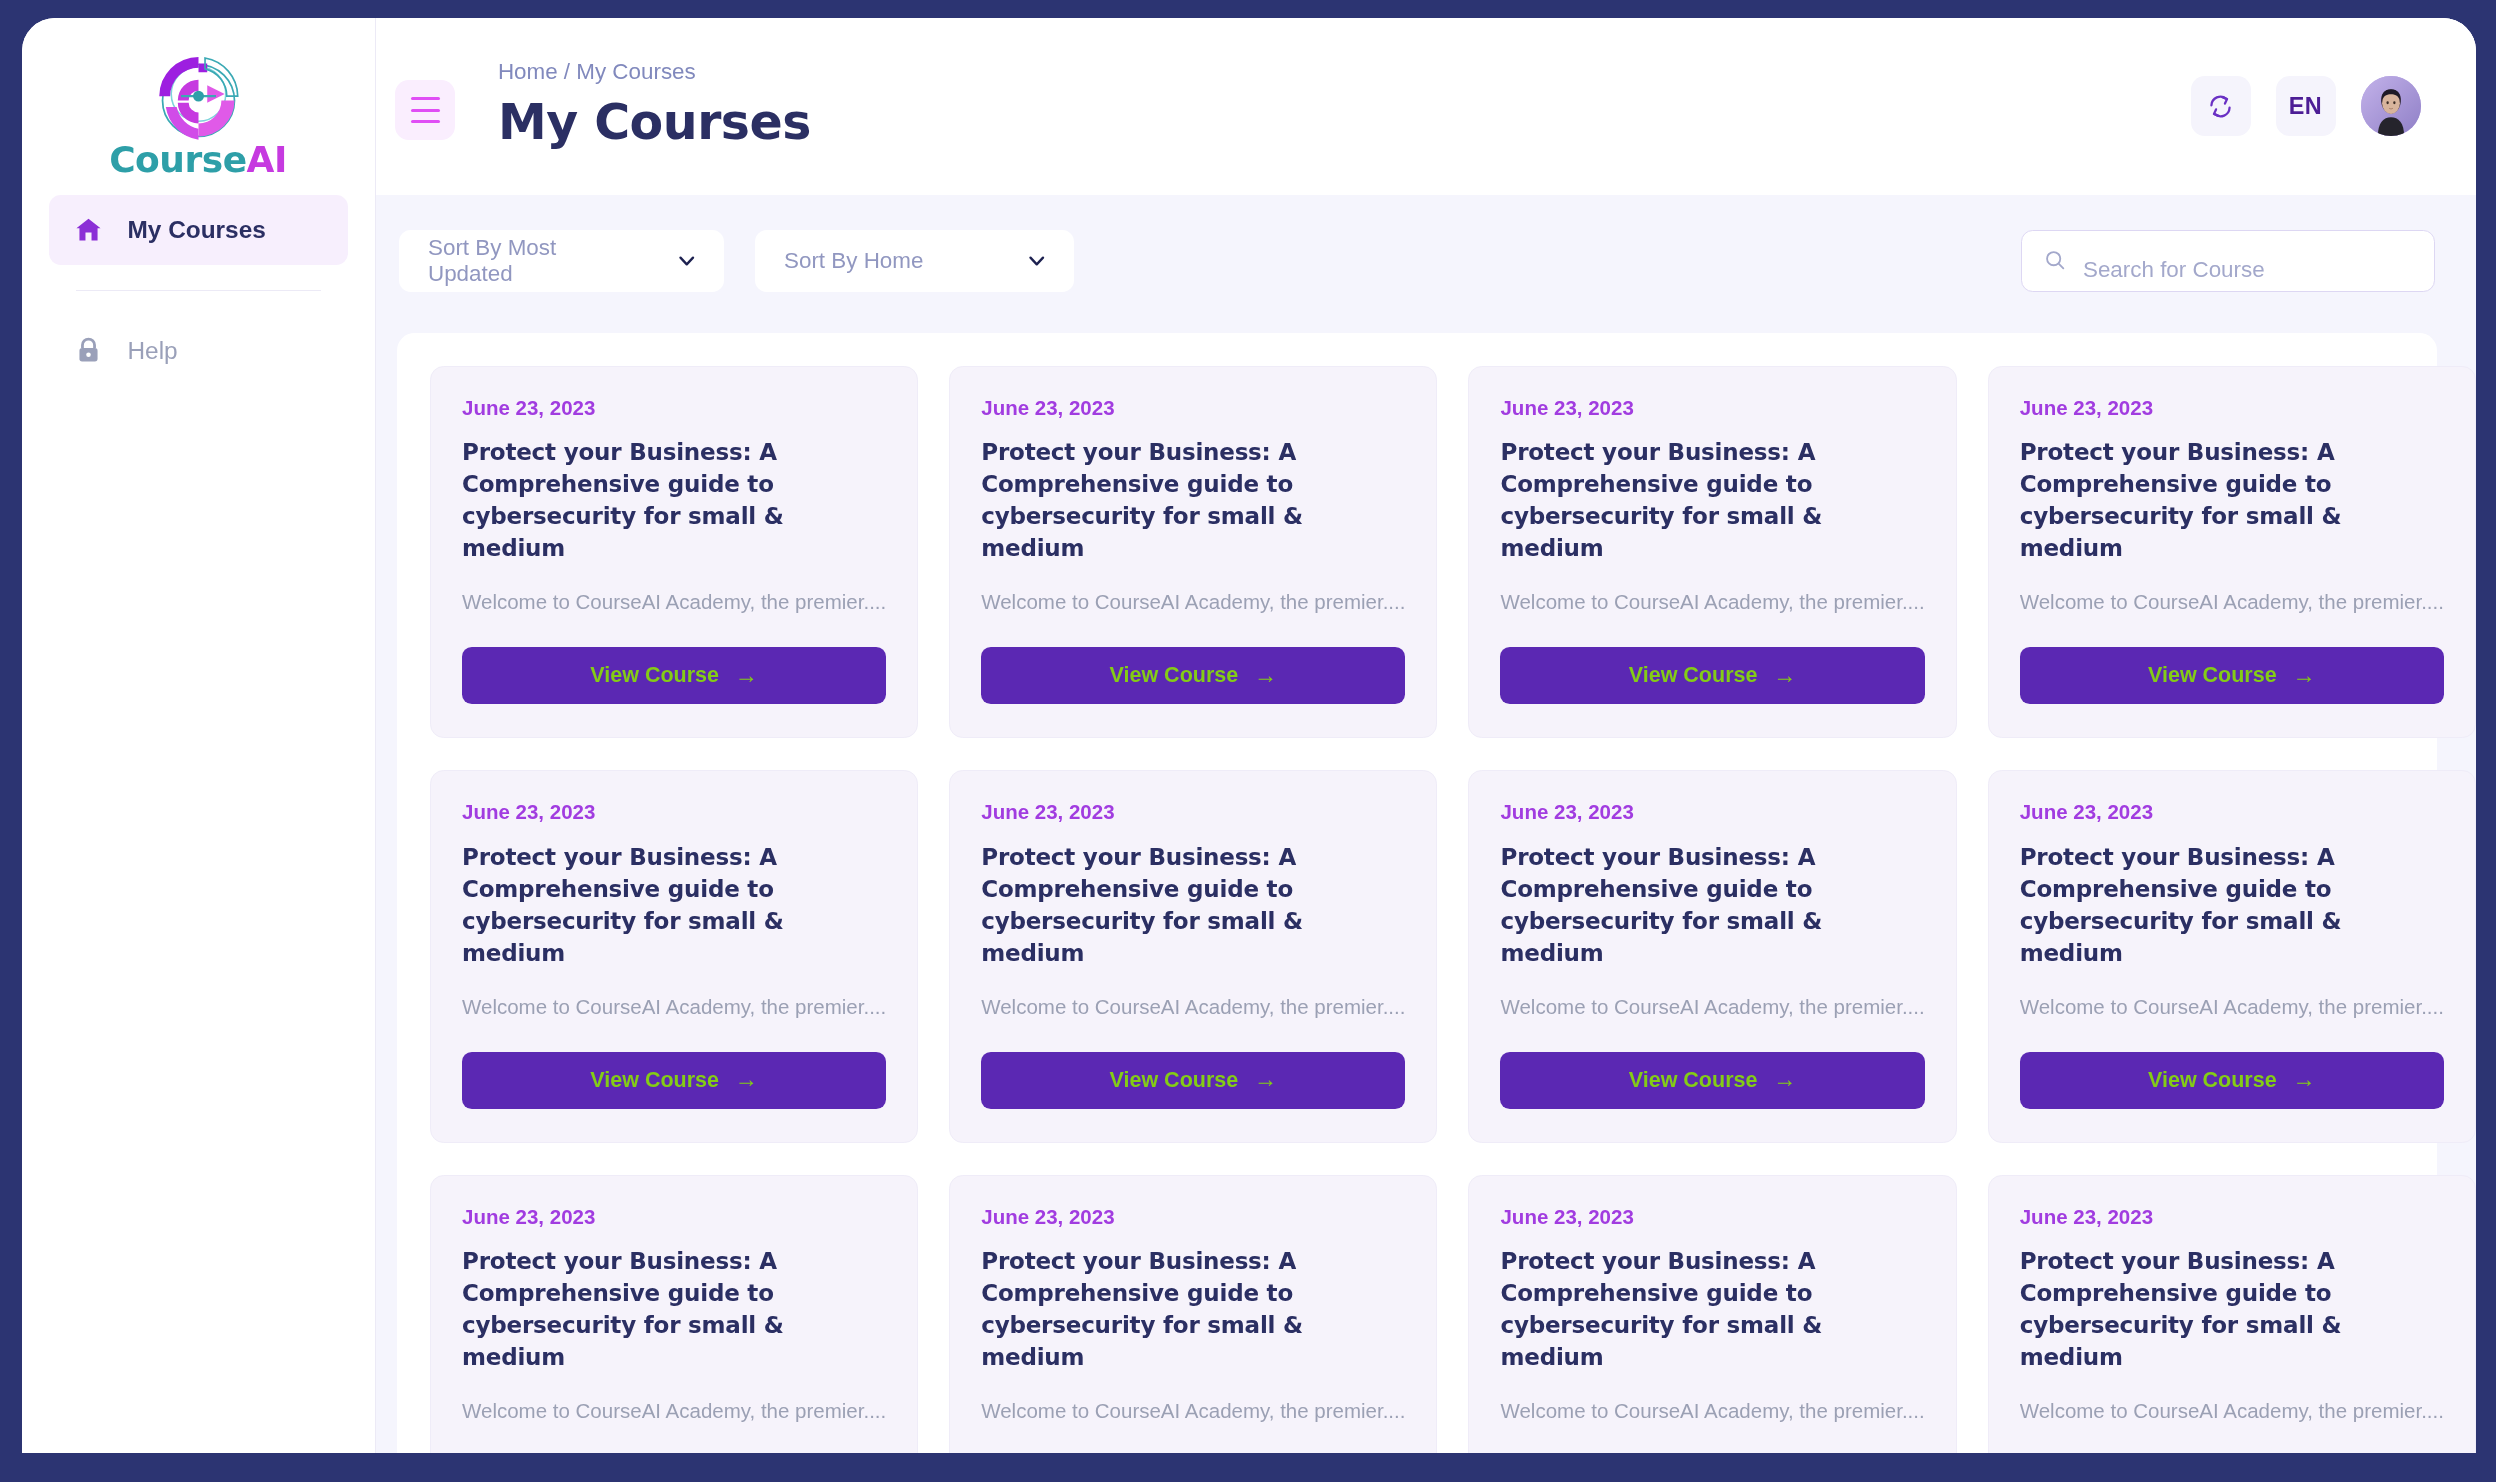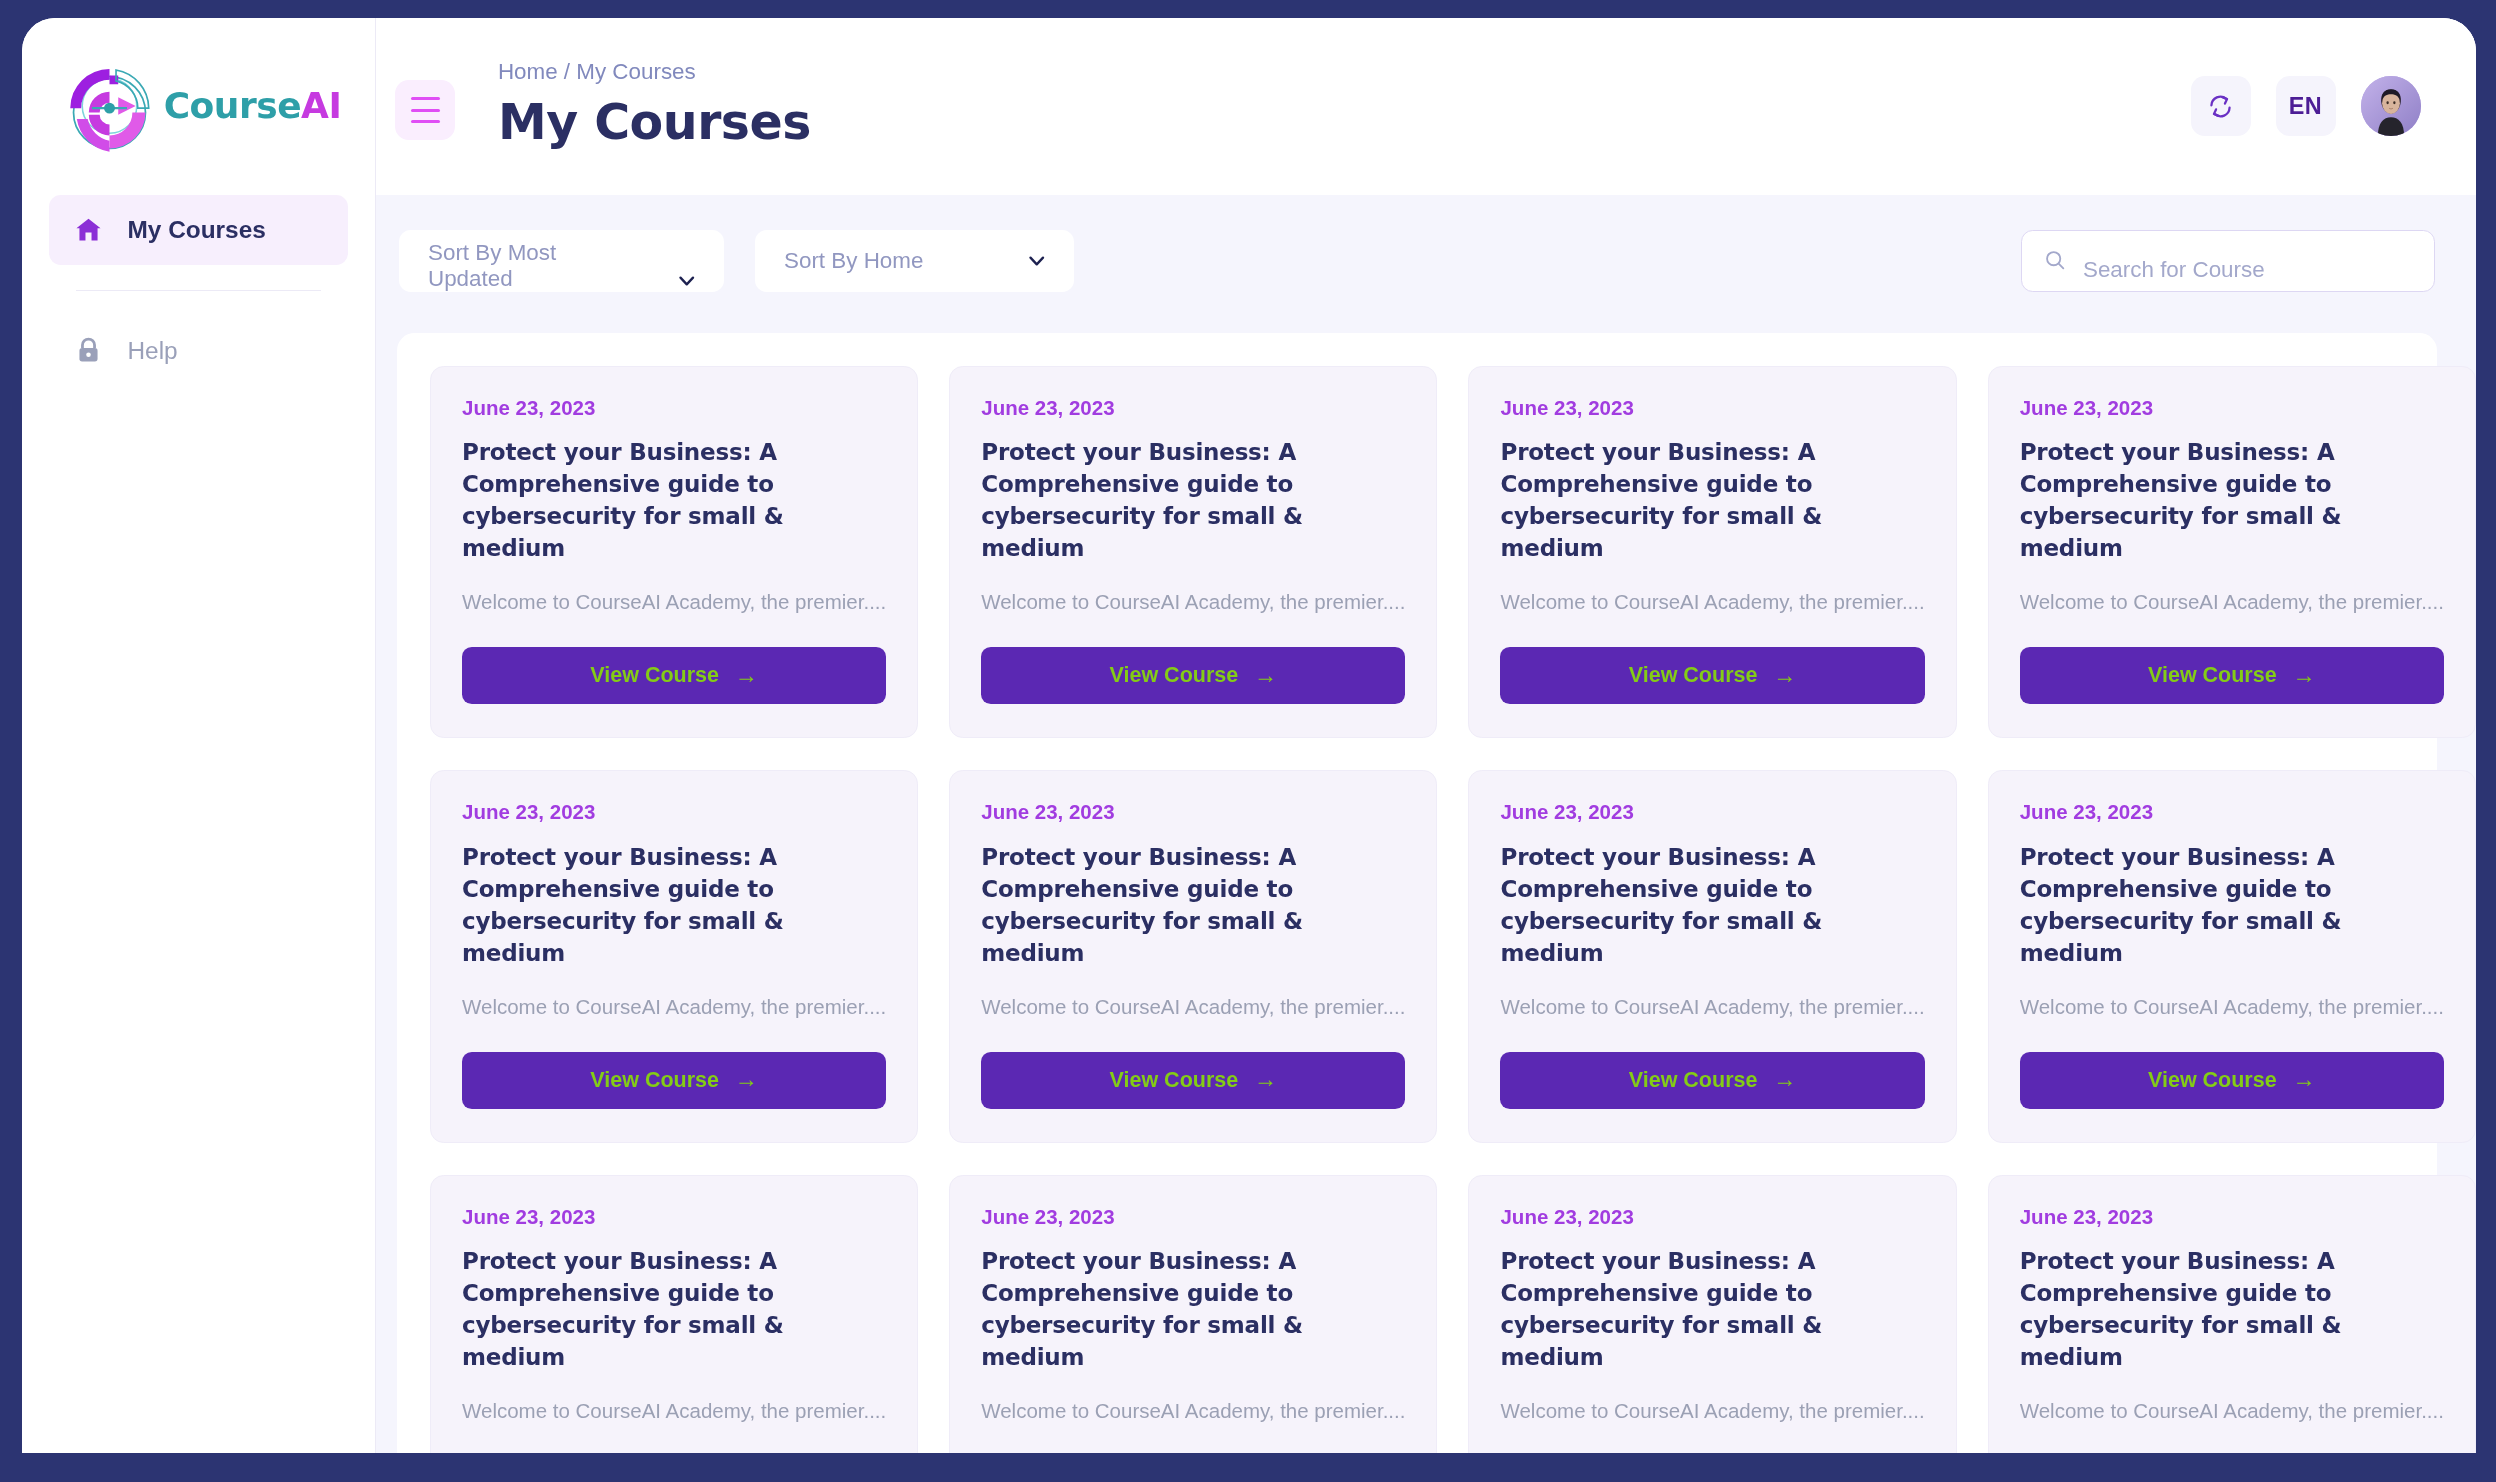--- a/index.html
+++ b/index.html
@@ -48,21 +48,21 @@
     display: flex;
     flex-direction: column;
     border-right: 1px solid #eceaf6;
   }
 
   .brand {
     height: 177px;
     display: flex;
     align-items: center;
     justify-content: center;
-    flex-direction: row;
+    flex-direction: column;
     padding-top: 13.7px;
   }
   .brand-mark { width: 109px; height: 109px; display: block; }
   .brand-word {
     font-size: 36px;
     font-weight: 700;
     letter-spacing: -0.5px;
     margin-top: -15.6px;
     font-family: "DejaVu Sans", sans-serif;
   }
@@ -193,21 +193,21 @@
     display: flex;
     align-items: center;
     justify-content: space-between;
     gap: 29px;
     padding: 0 27px 0 29px;
     font-size: 22.4px;
     color: #9197c0;
     cursor: pointer;
     border: none;
   }
-  .select.w1 { width: 325px; align-items: flex-end; }
+  .select.w1 { width: 325px; }
   .select.w2 { width: 319px; }
   .chev { width: 21.5px; height: 21.5px; flex: 0 0 21.5px; }
 
   .searchbox {
     width: 414px;
     height: 62px;
     background: #ffffff;
     border: 1px solid #ddd7f3;
     border-radius: 11.7px;
     display: flex;

